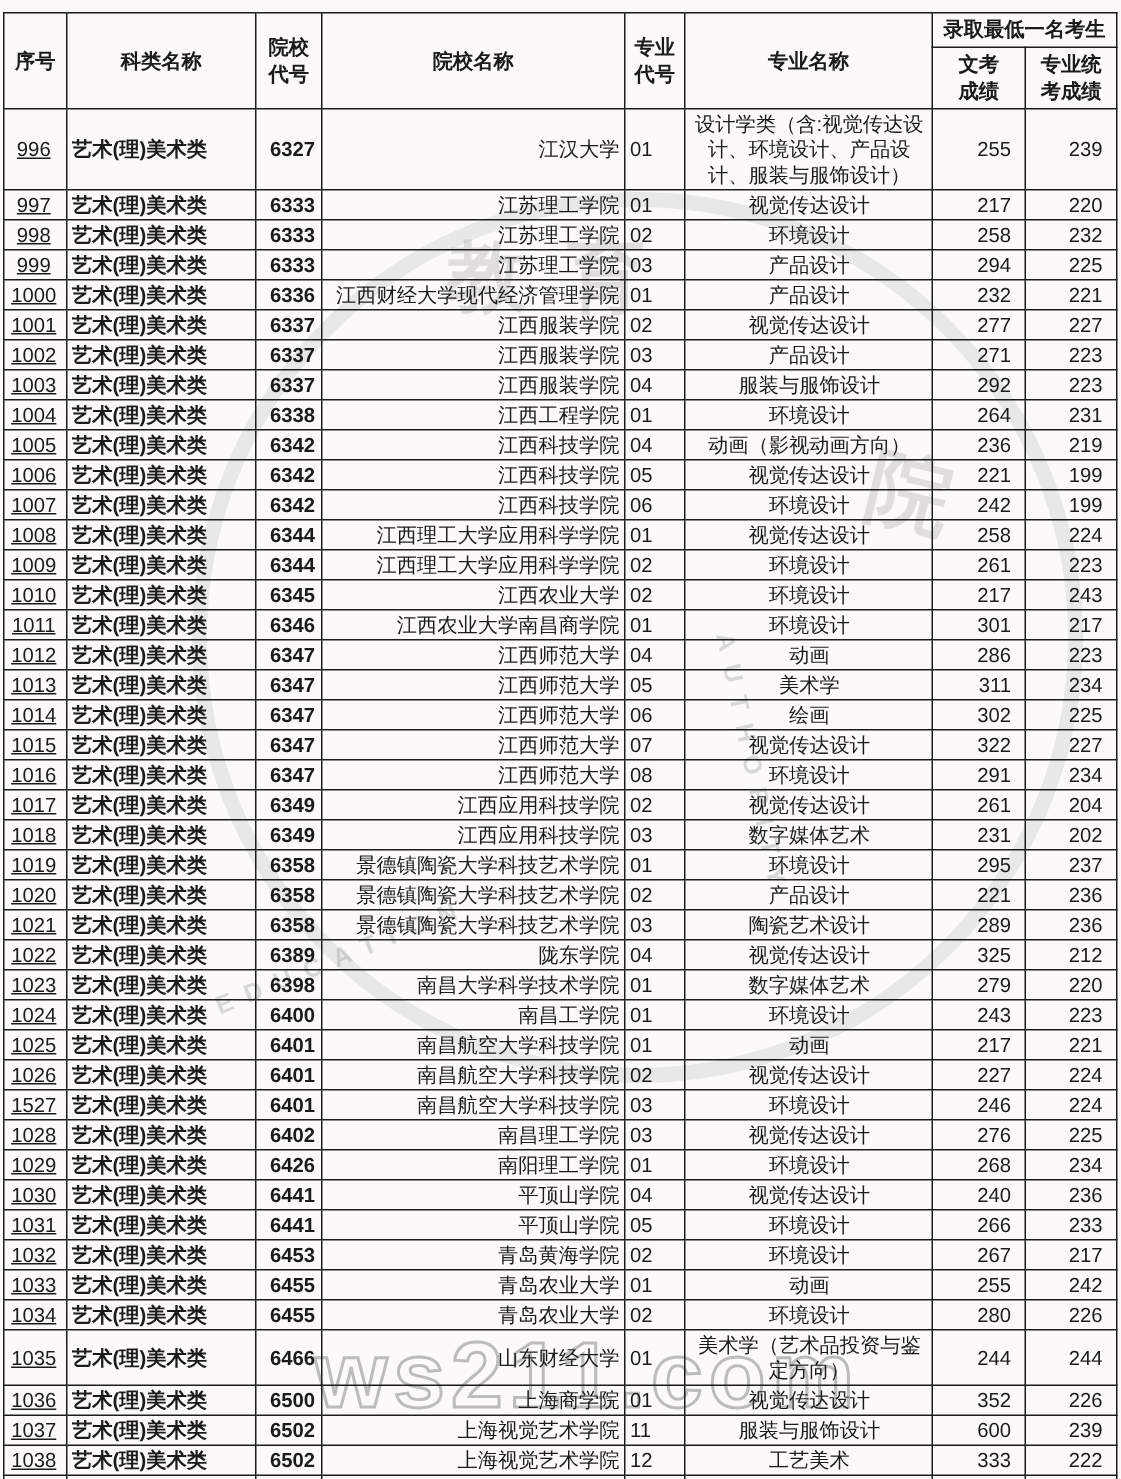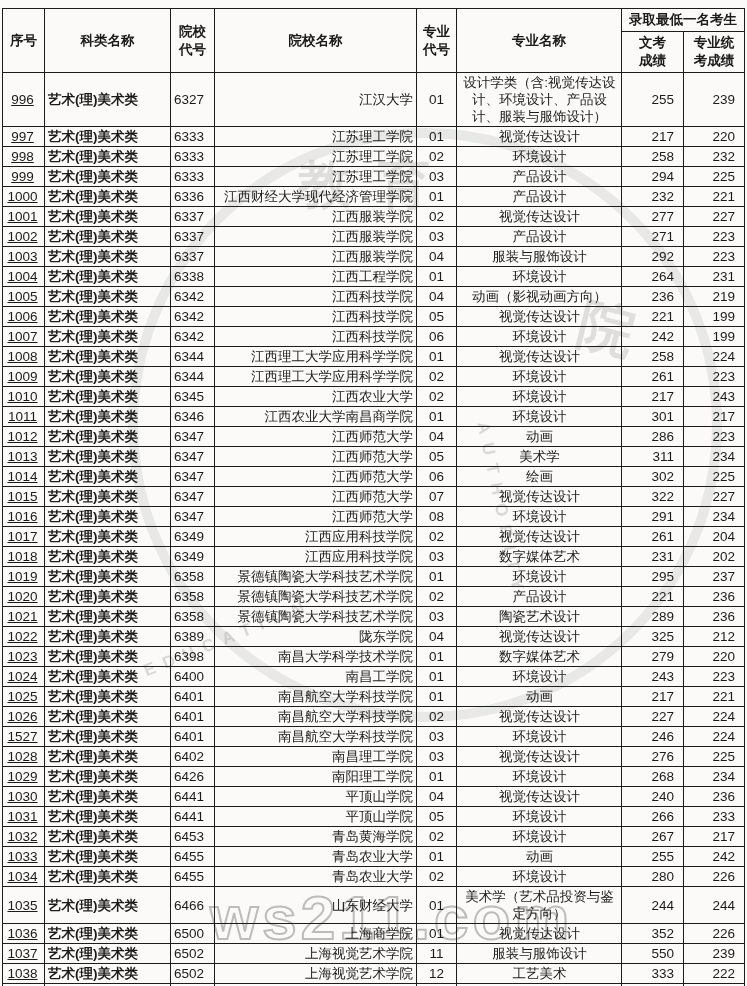--- a/index.html
+++ b/index.html
@@ -45,23 +45,23 @@
     vertical-align:middle;
     overflow:hidden;
     background:transparent;
   }
   .score-table thead th{
     text-align:center;font-weight:600;font-size:13.5px;line-height:18px;padding:2px 2px;
   }
   th.h-two span{display:block;}
   td.seq{text-align:center;padding-right:5px;text-decoration:underline;}
   td.cat{text-align:left;padding-left:3px;white-space:nowrap;font-weight:bold;}
-  td.code{padding-right:4px;}
+  td.code{text-align:right;padding-right:4px;font-weight:bold;}
   td.school{text-align:right;padding-left:3px;white-space:nowrap;}
-  td.mcode{text-align:center;}
+  td.mcode{}
   td.major{text-align:center;padding-left:4px;margin-top:24px;}
   td.score{text-align:right;padding-right:9px;}
 </style>
 </head>
 <body>
 
 <div class="page">
 
   <div class="wm-layer">
     <div class="seal-circle"></div>
@@ -521,21 +521,21 @@
           <td class="score">352</td>
           <td class="score">226</td>
         </tr>
         <tr>
           <td class="seq">1037</td>
           <td class="cat">艺术(理)美术类</td>
           <td class="code">6502</td>
           <td class="school">上海视觉艺术学院</td>
           <td class="mcode">11</td>
           <td class="major">服装与服饰设计</td>
-          <td class="score">550</td>
+          <td class="score">600</td>
           <td class="score">239</td>
         </tr>
         <tr>
           <td class="seq">1038</td>
           <td class="cat">艺术(理)美术类</td>
           <td class="code">6502</td>
           <td class="school">上海视觉艺术学院</td>
           <td class="mcode">12</td>
           <td class="major">工艺美术</td>
           <td class="score">333</td>

